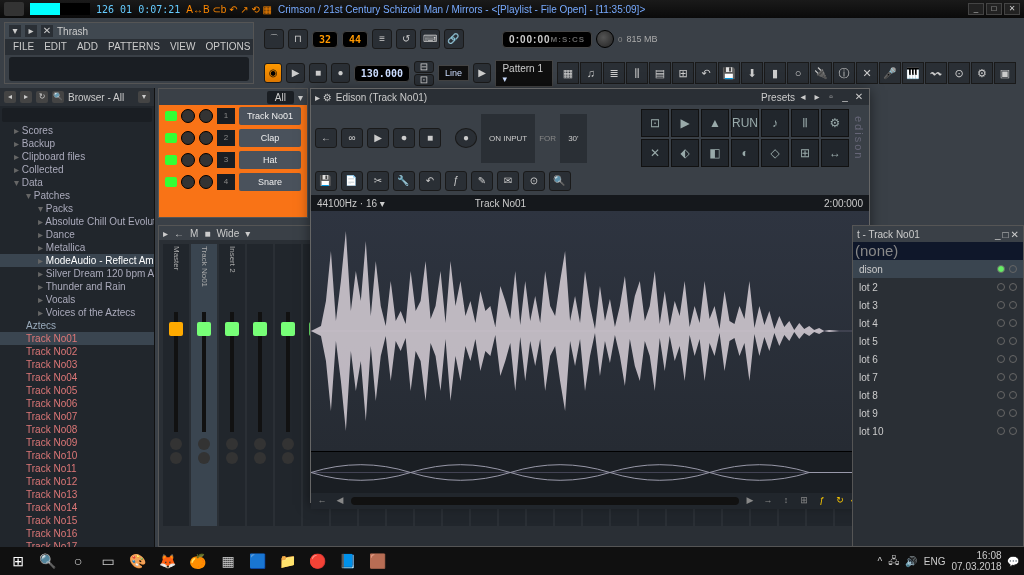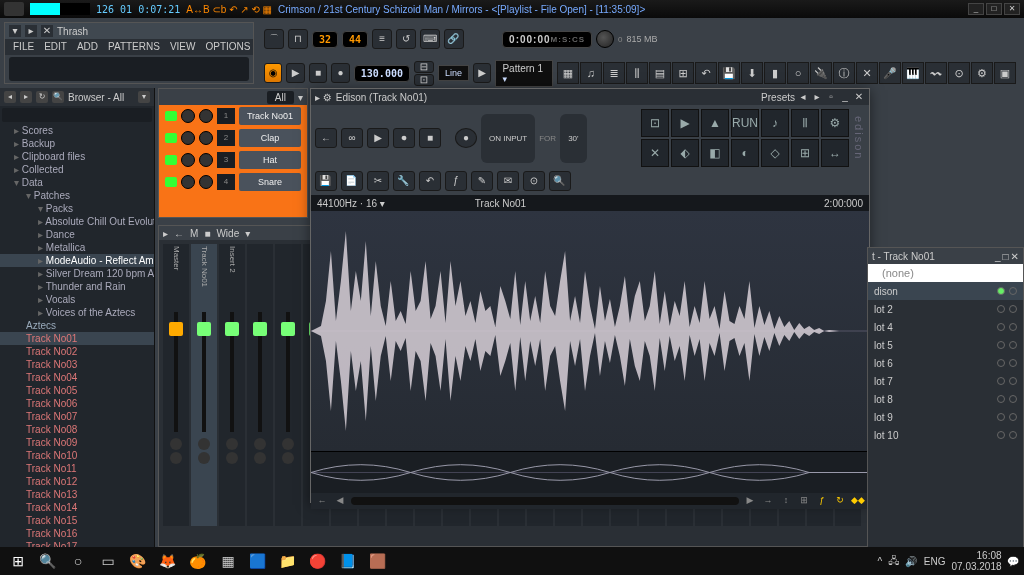--- a/index.html
+++ b/index.html
@@ -69,41 +69,41 @@
 .strip .skn { width:12px;height:12px;border-radius:50%;background:#333; }
 
 
 .edison { position:absolute; left:310px; top:88px; width:560px; height:415px; background:#33383f; border:1px solid #666; box-shadow:0 2px 12px rgba(0,0,0,.5); }
 .edison-title { height:16px; background:#2a2f35; display:flex; align-items:center; padding:0 4px; font-size:9px; }
 .edison-title .right { margin-left:auto; display:flex; gap:2px; align-items:center; }
 .edison-title .eb { width:12px;height:12px;cursor:pointer;text-align:center;line-height:12px; }
 .edison-tools { background:#3a4047; padding:4px; display:flex; flex-direction:column; gap:4px; }
 .erow { display:flex; gap:4px; align-items:center; }
 .egbtn { width:22px;height:20px;background:#2a2f35;border:1px solid #1a1a1a;border-radius:3px;cursor:pointer;text-align:center;line-height:18px;font-size:10px; }
-.epill { padding:20px 8px;background:#2a2f35;border-radius:6px;font-size:8px;cursor:pointer; }
+.epill { padding:20px 8px;background:#2a2f35;border-radius:0;font-size:8px;cursor:pointer; }
 .esq { width:28px;height:28px;background:#21262c;border:1px solid #111;cursor:pointer;text-align:center;line-height:26px;font-size:12px;color:#9aa; }
 .einfo { background:#15181c; height:16px; display:flex; align-items:center; padding:0 6px; font-size:8px; color:#888; }
 .einfo .r { margin-left:auto; }
 .wave { height:240px; background:linear-gradient(#2e3440,#262b33); position:relative; overflow:hidden; }
 .wave svg { width:100%; height:100%; }
 .miniw { height:42px; background:#1a1e23; border-top:1px solid #000; display:flex; align-items:center; }
 .miniw svg { width:100%; height:100%; }
 .escroll { height:16px; background:#21262c; display:flex; align-items:center; padding:0 4px; gap:4px; }
 .escroll .sb { width:14px;height:12px;cursor:pointer;text-align:center;font-size:9px;color:#888; }
 .escroll .sb.y { color:#fc0; }
 
 
-.fxpanel { position:absolute; right:0; top:225px; width:157px; height:322px; background:#2a2f35; border:1px solid #555;margin-top:22px; }
+.fxpanel { position:absolute; right:0; top:225px; width:172px; height:322px; background:#2a2f35; border:1px solid #555; }
 .fxpanel-hdr { height:16px; background:#3a4047; display:flex; align-items:center; padding:0 4px; font-size:9px; }
 .fxpanel-hdr .r { margin-left:auto; display:flex; gap:2px; }
 .fxslot { height:18px; display:flex; align-items:center; padding:0 6px; gap:4px; cursor:pointer; }
 .fxslot .dot { width:8px;height:8px;border-radius:50%;border:1px solid #666; }
 .fxslot .dot.on { background:#6e6; }
 .fxslot.sel { background:#3a4550; }
-.fxnone { height:18px; background:#ffffff; padding:0 14px; line-height:18px; font-size:11px; color:#888; }
+.fxnone { height:18px; background:#0f172a; padding:0 2px; line-height:18px; font-size:15px; color:#888; }
 
 
 .taskbar { position:absolute; bottom:0; left:0; right:0; height:28px; background:#101010; display:flex; align-items:center; padding:0 4px; gap:2px; }
 .taskbar .start { width:28px;height:24px;text-align:center;line-height:24px;cursor:pointer;font-size:14px;color:#fff; }
 .taskbar .ticon { width:28px;height:24px;text-align:center;line-height:24px;cursor:pointer;font-size:14px; }
 .taskbar .tray { margin-left:auto; display:flex; gap:6px; align-items:center; font-size:9px; color:#ccc; }
 </style>
 </head>
 <body>
 
@@ -606,20 +606,26 @@
     <div class="dot on"></div>
     <div class="dot"></div>
       </div>
       <div class="fxslot">
         <span>lot 2</span>
     <div style="flex:1"></div>
     <div class="dot "></div>
     <div class="dot"></div>
       </div>
       <div class="fxslot">
+        <span>lot 3</span>
+    <div style="flex:1"></div>
+    <div class="dot "></div>
+    <div class="dot"></div>
+      </div>
+      <div class="fxslot">
         <span>lot 4</span>
     <div style="flex:1"></div>
     <div class="dot "></div>
     <div class="dot"></div>
       </div>
       <div class="fxslot">
         <span>lot 5</span>
     <div style="flex:1"></div>
     <div class="dot "></div>
     <div class="dot"></div>

